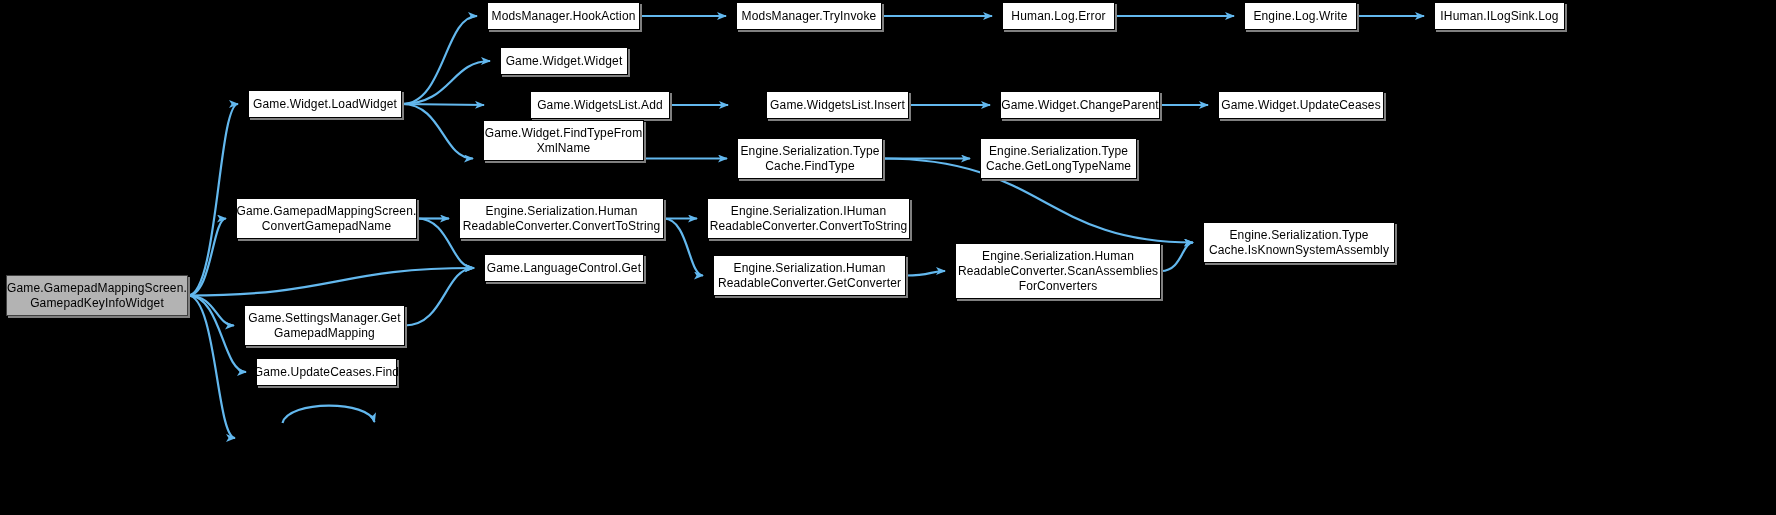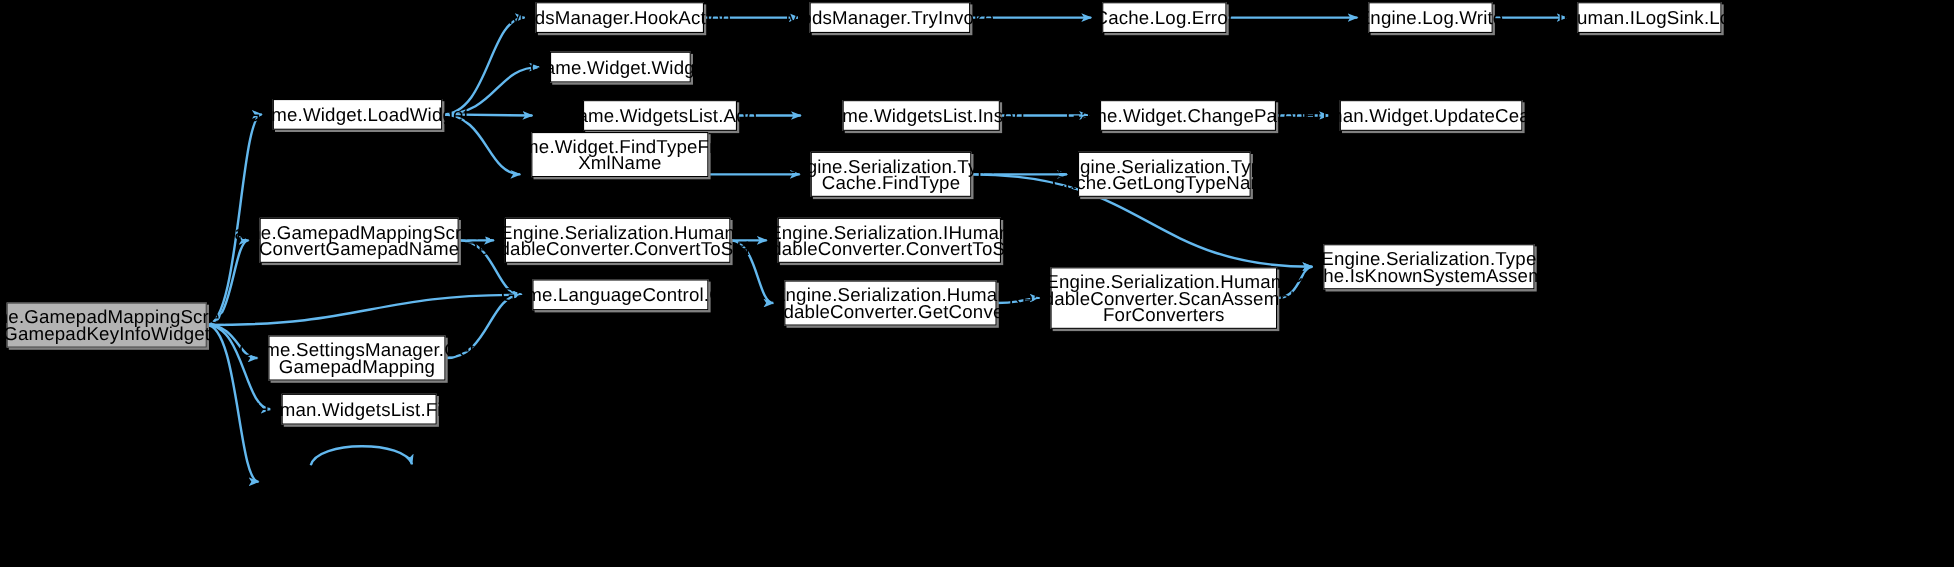--- a/index.html
+++ b/index.html
@@ -15,21 +15,21 @@
     overflow: hidden;
     font-family: "Liberation Sans", sans-serif;
   }
   .node {
     position: absolute;
     box-sizing: border-box;
     background: #ffffff;
     border: 1px solid #000000;
     box-shadow: 2px 2px 0 0 #808080;
     color: #000000;
-    font-size: 17px;
+    font-size: 12px;
     line-height: 15px;
     text-align: center;
     display: flex;
     align-items: center;
     justify-content: center;
     white-space: pre-line;
     padding: 0 4px;
     letter-spacing: 0.15px;
   }
   .node.root {
@@ -84,42 +84,42 @@
       <path d="M1161,271 C1182,271 1182,242.5 1193,242.5" stroke="#63b8ee" stroke-width="2.2" fill="none" marker-end="url(#ah)"></path>
       <path d="M1357,16 L1424,16" stroke="#63b8ee" stroke-width="2.2" fill="none" marker-end="url(#ah)"></path>
     </svg>
 <div class="node root" style="left: 6px; top: 275px; width: 182px; height: 41px;">Game.GamepadMappingScreen.
 GamepadKeyInfoWidget</div>
     <div class="node" style="left: 248px; top: 90px; width: 154px; height: 28px;">Game.Widget.LoadWidget</div>
     <div class="node" style="left: 236px; top: 198px; width: 181px; height: 41px;">Game.GamepadMappingScreen.
 ConvertGamepadName</div>
     <div class="node" style="left: 244px; top: 305px; width: 161px; height: 41px;">Game.SettingsManager.Get
 GamepadMapping</div>
-    <div class="node" style="left: 256px; top: 358px; width: 141px; height: 28px;">Human.WidgetsList.Find</div>
+    <div class="node" style="left: 256px; top: 358px; width: 141px; height: 28px;">Game.UpdateCeases.Find</div>
     <div class="node" style="left: 487px; top: 2px; width: 153px; height: 28px;">ModsManager.HookAction</div>
     <div class="node" style="left: 500px; top: 47px; width: 128px; height: 28px;">Game.Widget.Widget</div>
     <div class="node" style="left: 494px; top: 91px; width: 140px; height: 28px; margin-left: 36px;">Game.WidgetsList.Add</div>
     <div class="node" style="left: 483px; top: 120px; width: 161px; height: 41px;">Game.Widget.FindTypeFrom
 XmlName</div>
     <div class="node" style="left: 459px; top: 198px; width: 205px; height: 41px;">Engine.Serialization.Human
 ReadableConverter.ConvertToString</div>
     <div class="node" style="left: 736px; top: 2px; width: 146px; height: 28px;">ModsManager.TryInvoke</div>
     <div class="node" style="left: 484px; top: 254px; width: 160px; height: 28px;">Game.LanguageControl.Get</div>
     <div class="node" style="left: 766px; top: 91px; width: 143px; height: 28px;">Game.WidgetsList.Insert</div>
     <div class="node" style="left: 737px; top: 138px; width: 146px; height: 41px;">Engine.Serialization.Type
 Cache.FindType</div>
     <div class="node" style="left: 707px; top: 198px; width: 203px; height: 41px;">Engine.Serialization.IHuman
 ReadableConverter.ConvertToString</div>
     <div class="node" style="left: 713px; top: 255px; width: 193px; height: 41px;">Engine.Serialization.Human
 ReadableConverter.GetConverter</div>
-    <div class="node" style="left: 1002px; top: 2px; width: 113px; height: 28px;">Cache.Log.Error</div>
+    <div class="node" style="left: 1002px; top: 2px; width: 113px; height: 28px;">Human.Log.Error</div>
     <div class="node" style="left: 1000px; top: 91px; width: 160px; height: 28px;">Game.Widget.ChangeParent</div>
     <div class="node" style="left: 980px; top: 138px; width: 157px; height: 41px;">Engine.Serialization.Type
 Cache.GetLongTypeName</div>
     <div class="node" style="left: 955px; top: 243px; width: 206px; height: 56px;">Engine.Serialization.Human
 ReadableConverter.ScanAssemblies
 ForConverters</div>
     <div class="node" style="left: 1244px; top: 2px; width: 113px; height: 28px;">Engine.Log.Write</div>
-    <div class="node" style="left: 1218px; top: 91px; width: 166px; height: 28px;">Human.Widget.UpdateCeases</div>
+    <div class="node" style="left: 1218px; top: 91px; width: 166px; height: 28px;">Game.Widget.UpdateCeases</div>
     <div class="node" style="left: 1203px; top: 222px; width: 192px; height: 41px;">Engine.Serialization.Type
 Cache.IsKnownSystemAssembly</div>
     <div class="node" style="left: 1434px; top: 2px; width: 131px; height: 28px;">IHuman.ILogSink.Log</div>
   </div>
 
 </body></html>

